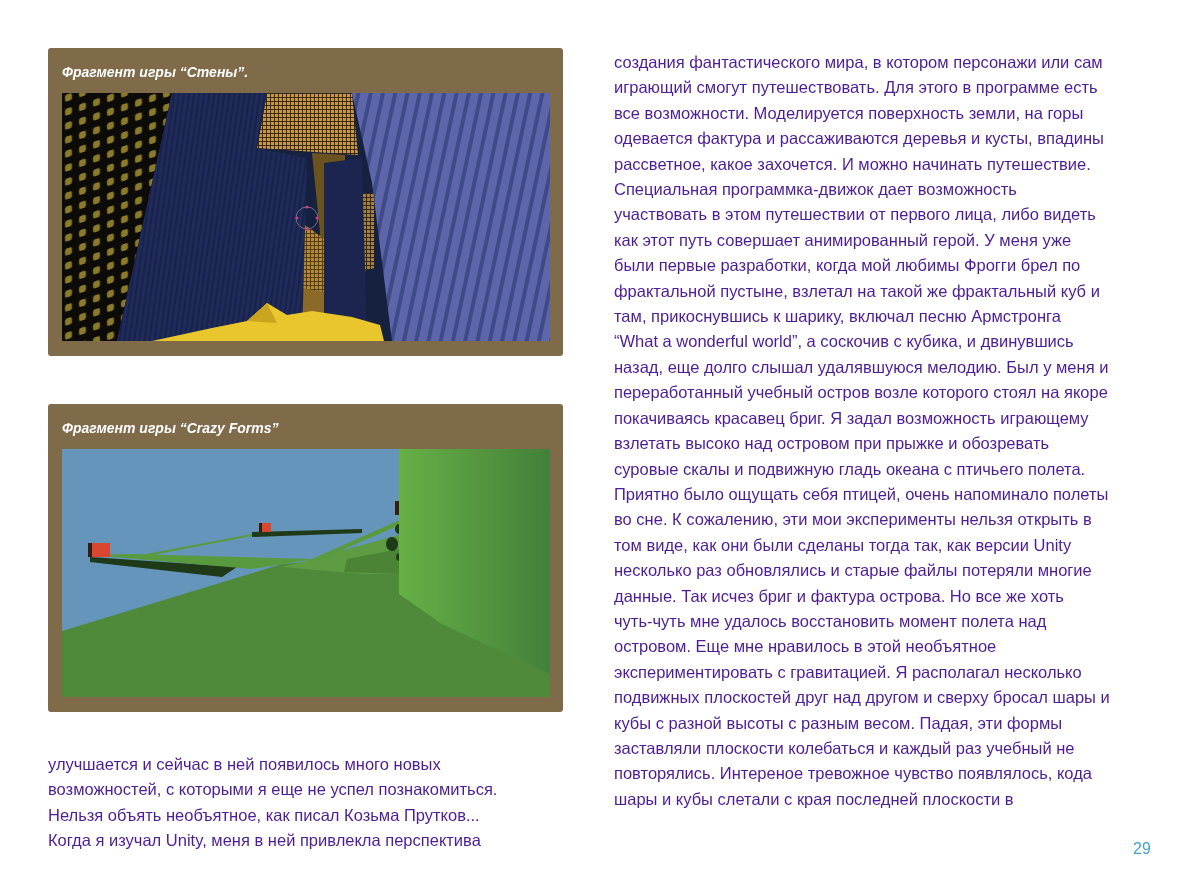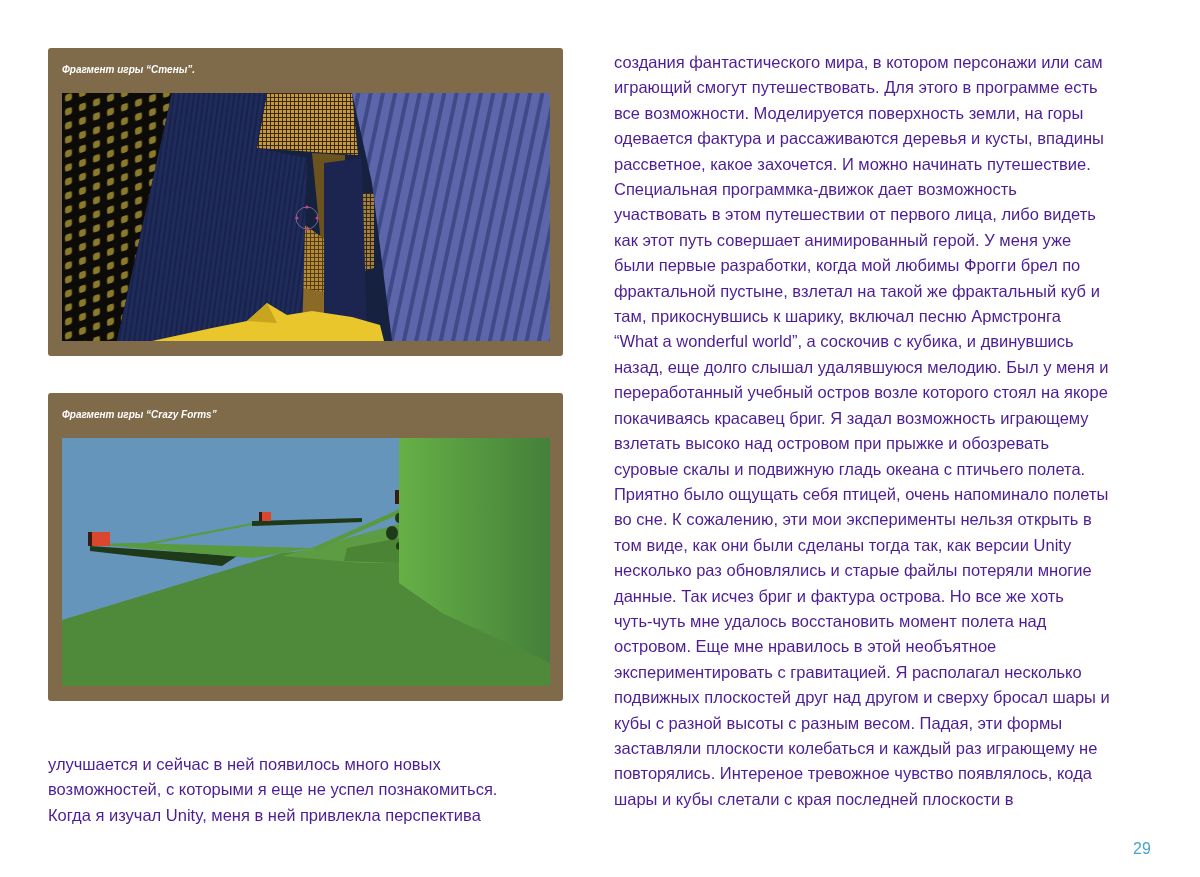--- a/index.html
+++ b/index.html
@@ -3,24 +3,24 @@
 <meta charset="utf-8">
 <style>
   html, body { margin: 0; padding: 0; background: #ffffff; }
   body { width: 1200px; height: 877px; position: relative; overflow: hidden; font-family: "Liberation Sans", sans-serif; }
 
   .figure-box {
     position: absolute; left: 48px; width: 515px; height: 308px;
     background: #7f6a4a; border-radius: 3px;
   }
   .figure-box.one { top: 48px; }
-  .figure-box.two { top: 393px; }
+  .figure-box.two { top: 404px; }
   .caption {
     position: absolute; left: 14px; top: 16px;
-    color: #ffffff; font-size: 10px; font-weight: bold; font-style: italic;
+    color: #ffffff; font-size: 14px; font-weight: bold; font-style: italic;
     white-space: nowrap;
   }
   .scene {
     position: absolute; left: 14px; top: 45px; width: 488px; height: 248px; overflow: hidden;
   }
   .scene svg { display: block; }
 
   .text-col {
     position: absolute; color: #4c1d95; font-size: 16.5px; line-height: 25.4px;
   }
@@ -125,20 +125,21 @@
       <ellipse cx="338" cy="108" rx="4" ry="4" fill="#1f3a18"></ellipse>
 
       <polygon points="337,0 488,0 488,225 380,175 337,145" fill="url(#pillarGrad)"></polygon>
     </svg>
   </div>
 </div>
 
 <div class="text-col left-col">
   <span class="line">улучшается и сейчас в ней появилось много новых</span>
   <span class="line">возможностей, с которыми я еще не успел познакомиться.</span>
+  <span class="line">Нельзя объять необъятное, как писал Козьма Прутков...</span>
   <span class="line">Когда я изучал Unity, меня в ней привлекла перспектива</span>
 </div>
 
 <div class="text-col right-col">
   <span class="line">создания фантастического мира, в котором персонажи или сам</span>
   <span class="line">играющий смогут путешествовать. Для этого в программе есть</span>
   <span class="line">все возможности. Моделируется поверхность земли, на горы</span>
   <span class="line">одевается фактура и рассаживаются деревья и кусты, впадины</span>
   <span class="line">рассветное, какое захочется. И можно начинать путешествие.</span>
   <span class="line">Специальная программка-движок дает возможность</span>
@@ -156,18 +157,18 @@
   <span class="line">Приятно было ощущать себя птицей, очень напоминало полеты</span>
   <span class="line">во сне. К сожалению, эти мои эксперименты нельзя открыть в</span>
   <span class="line">том виде, как они были сделаны тогда так, как версии Unity</span>
   <span class="line">несколько раз обновлялись и старые файлы потеряли многие</span>
   <span class="line">данные. Так исчез бриг и фактура острова. Но все же хоть</span>
   <span class="line">чуть-чуть мне удалось восстановить момент полета над</span>
   <span class="line">островом. Еще мне нравилось в этой необъятное</span>
   <span class="line">экспериментировать с гравитацией. Я располагал несколько</span>
   <span class="line">подвижных плоскостей друг над другом и сверху бросал шары и</span>
   <span class="line">кубы с разной высоты с разным весом. Падая, эти формы</span>
-  <span class="line">заставляли плоскости колебаться и каждый раз играющему не</span>
+  <span class="line">заставляли плоскости колебаться и каждый раз учебный не</span>
   <span class="line">повторялись. Интереное тревожное чувство появлялось, кода</span>
   <span class="line">шары и кубы слетали с края последней плоскости в</span>
 </div>
 
 <div class="page-number">29</div>
 
 </body></html>

